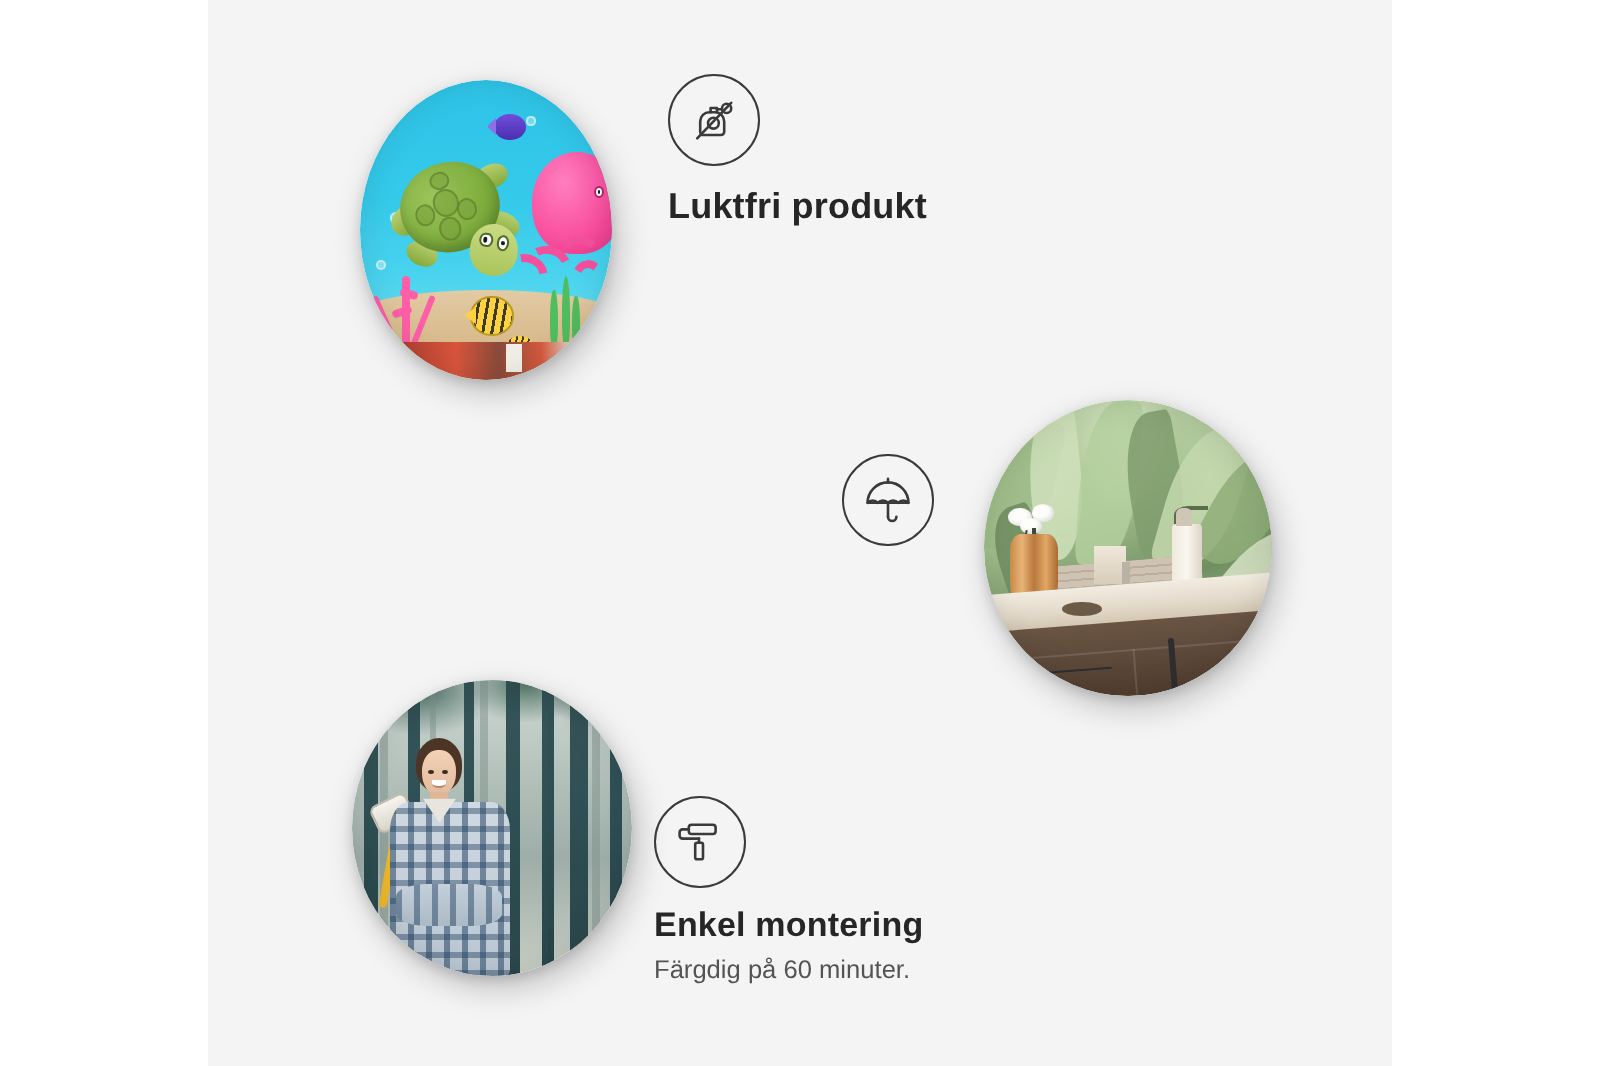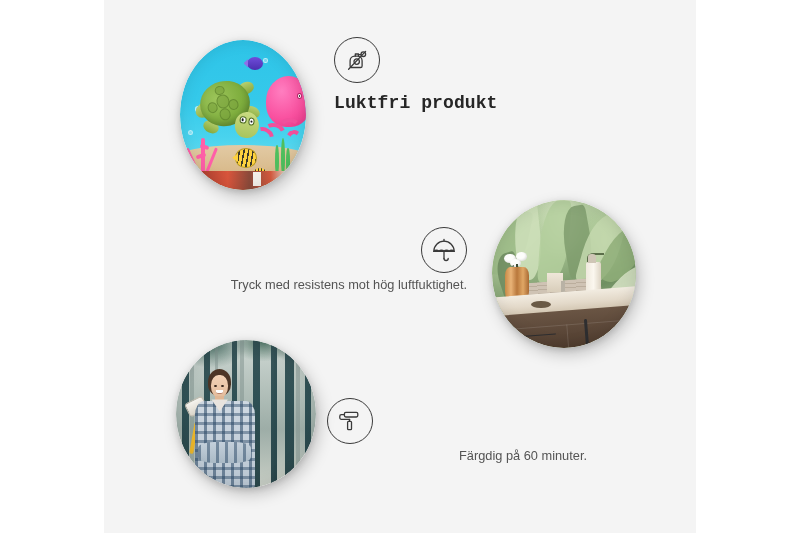--- a/index.html
+++ b/index.html
@@ -47,21 +47,20 @@
 
   .icon-circle svg { display: block; }
 
   .feature-title {
     font-size: 17.5px;
     font-weight: bold;
     color: #262626;
     letter-spacing: 0.1px;
     margin-top: 9px;
     line-height: 1.25;
-    font-family: Liberation Mono, monospace;
   }
 
   .feature-desc {
     font-size: 13.2px;
     color: #545454;
     line-height: 1.47;
     margin-top: 5px;
   }
 
   
@@ -70,21 +69,21 @@
 
   
   #feature-waterproof { left: 215px; top: 227px; width: 252px; text-align: right; }
   #feature-waterproof .icon-circle { margin-left: auto; }
   #feature-waterproof .feature-title { font-size: 17px; margin-top: 7px; }
   #feature-waterproof .feature-desc { font-size: 12.8px; margin-top: 3px; }
 
   
   #feature-easy-mount { left: 327px; top: 398px; width: 260px; }
   #feature-easy-mount .feature-title { font-size: 17px; margin-top: 8px; }
-  #feature-easy-mount .feature-desc { font-size: 12.8px; margin-top: 3px; text-align: right; }
+  #feature-easy-mount .feature-desc { font-size: 12.8px; margin-top: 3px; }
 
   
   .photo-circle {
     position: absolute;
     border-radius: 50%;
     overflow: hidden;
     box-shadow: 3px 6px 16px rgba(0,0,0,0.22), 0 2px 6px rgba(0,0,0,0.12);
   }
 
   .photo-inner {
@@ -488,21 +487,20 @@
   <div class="feature" id="feature-waterproof">
     <div class="icon-circle">
       <svg width="28" height="28" viewBox="0 0 28 28" fill="none" stroke="#3a3a3a" stroke-width="1.3" stroke-linecap="round" stroke-linejoin="round">
         <path d="M3.8 15.4 a10.2 10.2 0 0 1 20.4 0 z"></path>
         <path d="M3.8 15.4 a3.4 3.4 0 0 1 5.1 0 a3.4 3.4 0 0 1 5.1 0 a3.4 3.4 0 0 1 5.1 0 a3.4 3.4 0 0 1 5.1 0"></path>
         <line x1="14" y1="15.4" x2="14" y2="22.4"></line>
         <path d="M14 22.4 a2.1 2.1 0 0 0 4.2 0"></path>
         <line x1="14" y1="3.4" x2="14" y2="5.2"></line>
       </svg>
     </div>
-    <div class="feature-desc">Tryck med resistens mot hög luftfuktighet.</div>
   </div>
 
   <div class="photo-circle" id="photo-forest">
     <div class="photo-inner">
       <div class="forest-bg"></div>
       <div class="canopy"></div>
 
       <div class="tree-far" style="left:10%;width:2.5%;"></div>
       <div class="tree-far" style="left:28%;width:2%;"></div>
       <div class="tree-far" style="left:46%;width:2.5%;"></div>
@@ -537,16 +535,17 @@
 
   <div class="feature" id="feature-easy-mount">
     <div class="icon-circle">
       <svg width="28" height="28" viewBox="0 0 28 28" fill="none" stroke="#3a3a3a" stroke-width="1.3" stroke-linecap="round" stroke-linejoin="round">
         <rect x="8.4" y="5.4" width="13.4" height="4.6" rx="1.4"></rect>
         <path d="M8.4 7.7 h-3.1 a1.5 1.5 0 0 0-1.5 1.5 v1.6 a1.5 1.5 0 0 0 1.5 1.5 h8.2"></path>
         <path d="M13.5 12.3 v2.1"></path>
         <rect x="11.6" y="14.4" width="3.9" height="8.2" rx="0.9"></rect>
       </svg>
     </div>
+    <div class="feature-title">Enkel montering</div>
     <div class="feature-desc">Färgdig på 60 minuter.</div>
   </div>
 
 </div>
 
 </body></html>

